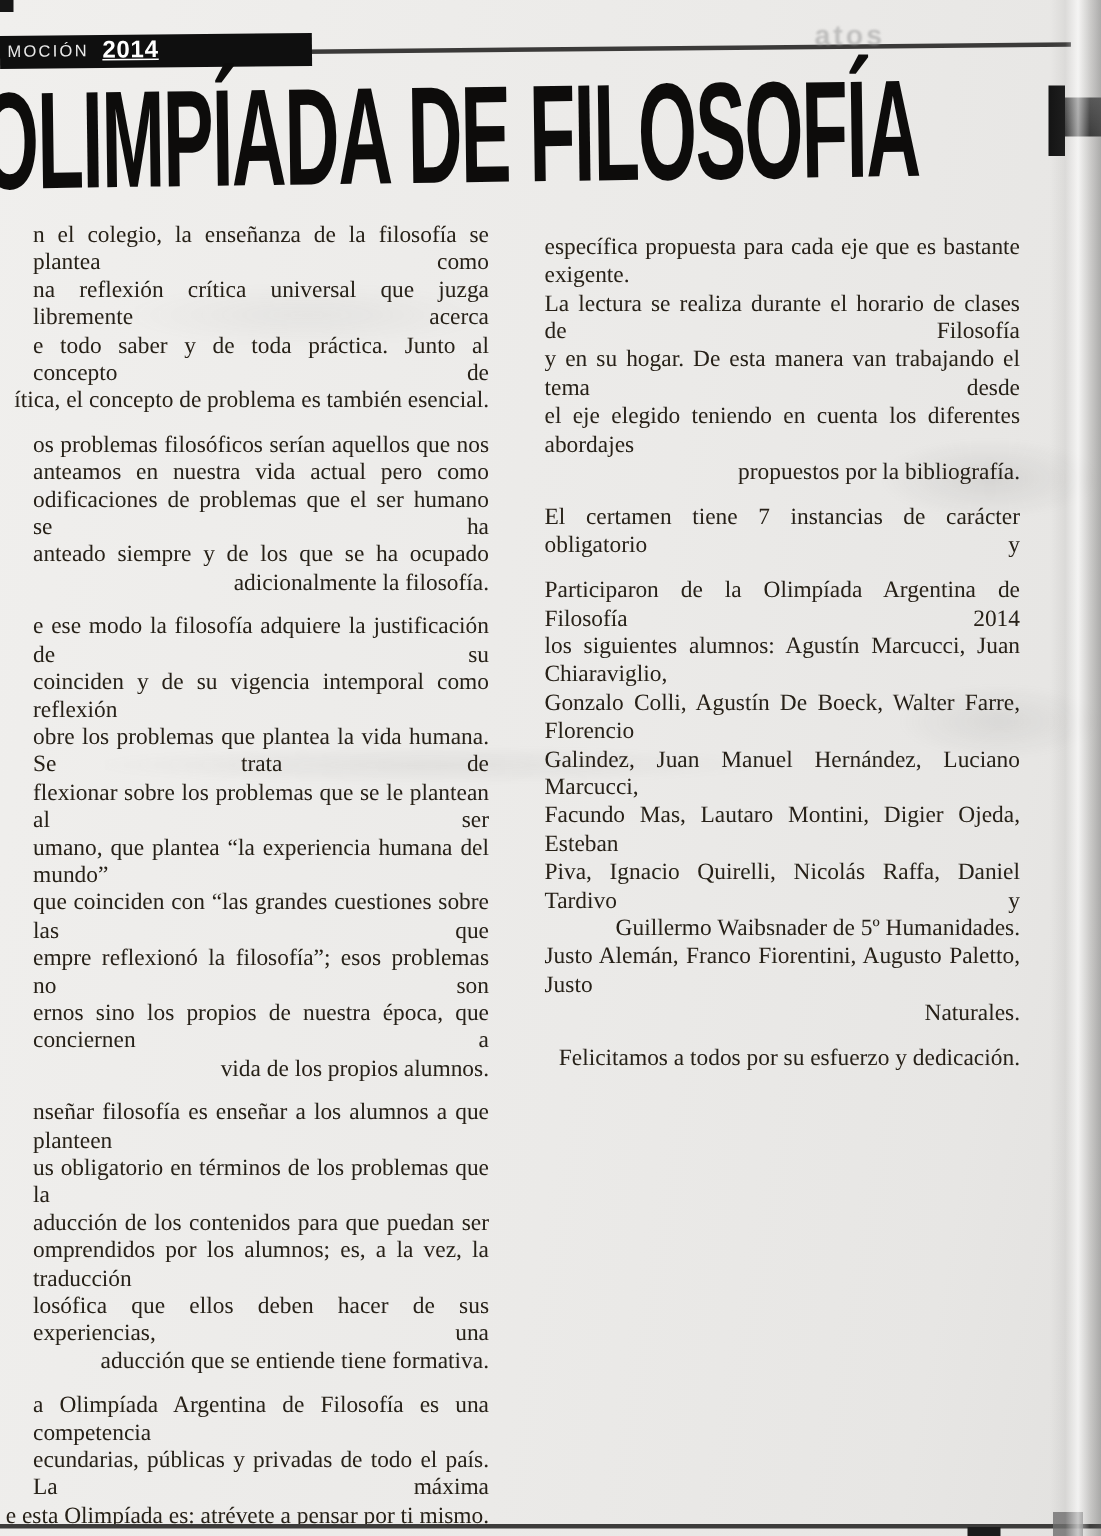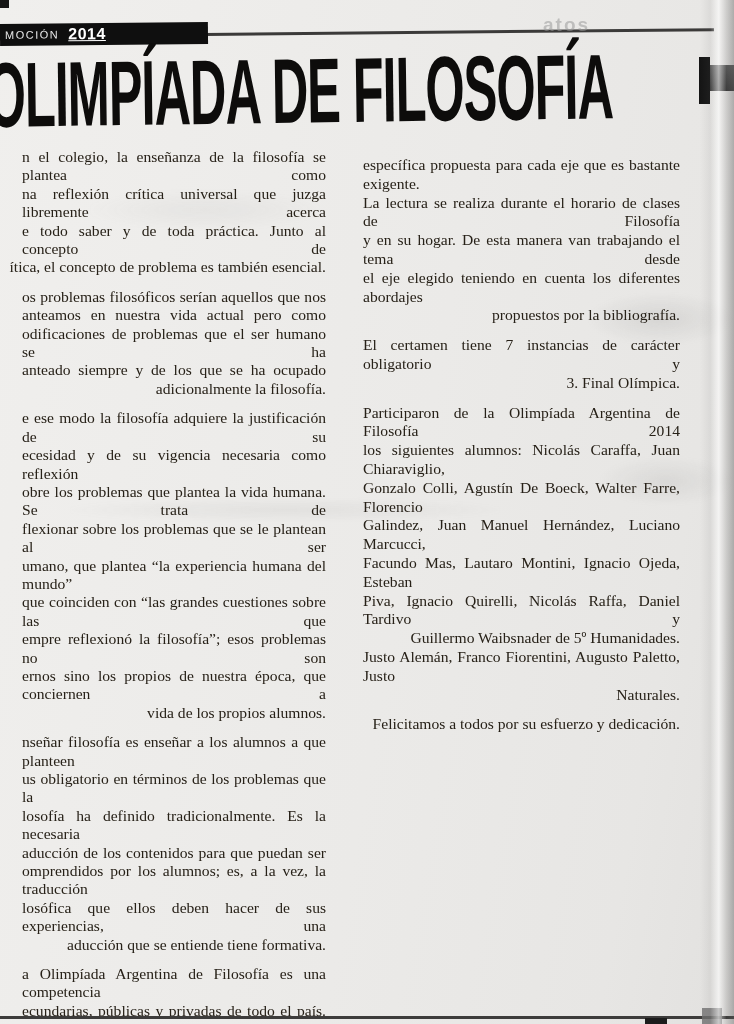--- a/index.html
+++ b/index.html
@@ -114,33 +114,32 @@
       </div>
       <div class="para">
         <div class="line just">os problemas filosóficos serían aquellos que nos</div>
         <div class="line just">anteamos en nuestra vida actual pero como</div>
         <div class="line just">odificaciones de problemas que el ser humano se ha</div>
         <div class="line just">anteado siempre y de los que se ha ocupado</div>
         <div class="line">adicionalmente la filosofía.</div>
       </div>
       <div class="para">
         <div class="line just">e ese modo la filosofía adquiere la justificación de su</div>
-        <div class="line just">ecesidad y de su vigencia necesaria como reflexión</div>
+        <div class="line just">coinciden y de su vigencia intemporal como reflexión</div>
         <div class="line just">obre los problemas que plantea la vida humana. Se trata de</div>
         <div class="line just">flexionar sobre los problemas que se le plantean al ser</div>
         <div class="line just">umano, que plantea “la experiencia humana del mundo”</div>
         <div class="line just">que coinciden con “las grandes cuestiones sobre las que</div>
         <div class="line just">empre reflexionó la filosofía”; esos problemas no son</div>
         <div class="line just">ernos sino los propios de nuestra época, que conciernen a</div>
         <div class="line">vida de los propios alumnos.</div>
       </div>
       <div class="para">
         <div class="line just">nseñar filosofía es enseñar a los alumnos a que planteen</div>
         <div class="line just">us obligatorio en términos de los problemas que la</div>
-        <div class="line just">losofía ha definido tradicionalmente. Es la necesaria</div>
         <div class="line just">aducción de los contenidos para que puedan ser</div>
         <div class="line just">omprendidos por los alumnos; es, a la vez, la traducción</div>
         <div class="line just">losófica que ellos deben hacer de sus experiencias, una</div>
         <div class="line">aducción que se entiende tiene formativa.</div>
       </div>
       <div class="para">
         <div class="line just">a Olimpíada Argentina de Filosofía es una competencia</div>
         <div class="line just">ecundarias, públicas y privadas de todo el país. La máxima</div>
         <div class="line">e esta Olimpíada es: atrévete a pensar por ti mismo.</div>
       </div>
@@ -149,28 +148,27 @@
   <div class="col col-right">
       <div class="para">
         <div class="line just">específica propuesta para cada eje que es bastante exigente.</div>
         <div class="line just">La lectura se realiza durante el horario de clases de Filosofía</div>
         <div class="line just">y en su hogar. De esta manera van trabajando el tema desde</div>
         <div class="line just">el eje elegido teniendo en cuenta los diferentes abordajes</div>
         <div class="line">propuestos por la bibliografía.</div>
       </div>
       <div class="para">
         <div class="line just">El certamen tiene 7 instancias de carácter obligatorio y</div>
-        <div class="line">3. Final Olímpica.</div>
       </div>
       <div class="para">
         <div class="line just">Participaron de la Olimpíada Argentina de Filosofía 2014</div>
-        <div class="line just">los siguientes alumnos: Nicolás Caraffa, Juan Chiaraviglio,</div>
+        <div class="line just">los siguientes alumnos: Agustín Marcucci, Juan Chiaraviglio,</div>
         <div class="line just">Gonzalo Colli, Agustín De Boeck, Walter Farre, Florencio</div>
         <div class="line just">Galindez, Juan Manuel Hernández, Luciano Marcucci,</div>
-        <div class="line just">Facundo Mas, Lautaro Montini, Ignacio Ojeda, Esteban</div>
+        <div class="line just">Facundo Mas, Lautaro Montini, Digier Ojeda, Esteban</div>
         <div class="line just">Piva, Ignacio Quirelli, Nicolás Raffa, Daniel Tardivo y</div>
         <div class="line">Guillermo Waibsnader de 5º Humanidades.</div>
         <div class="line just">Justo Alemán, Franco Fiorentini, Augusto Paletto, Justo</div>
         <div class="line">Naturales.</div>
       </div>
       <div class="para">
         <div class="line">Felicitamos a todos por su esfuerzo y dedicación.</div>
       </div>
     </div>
 

